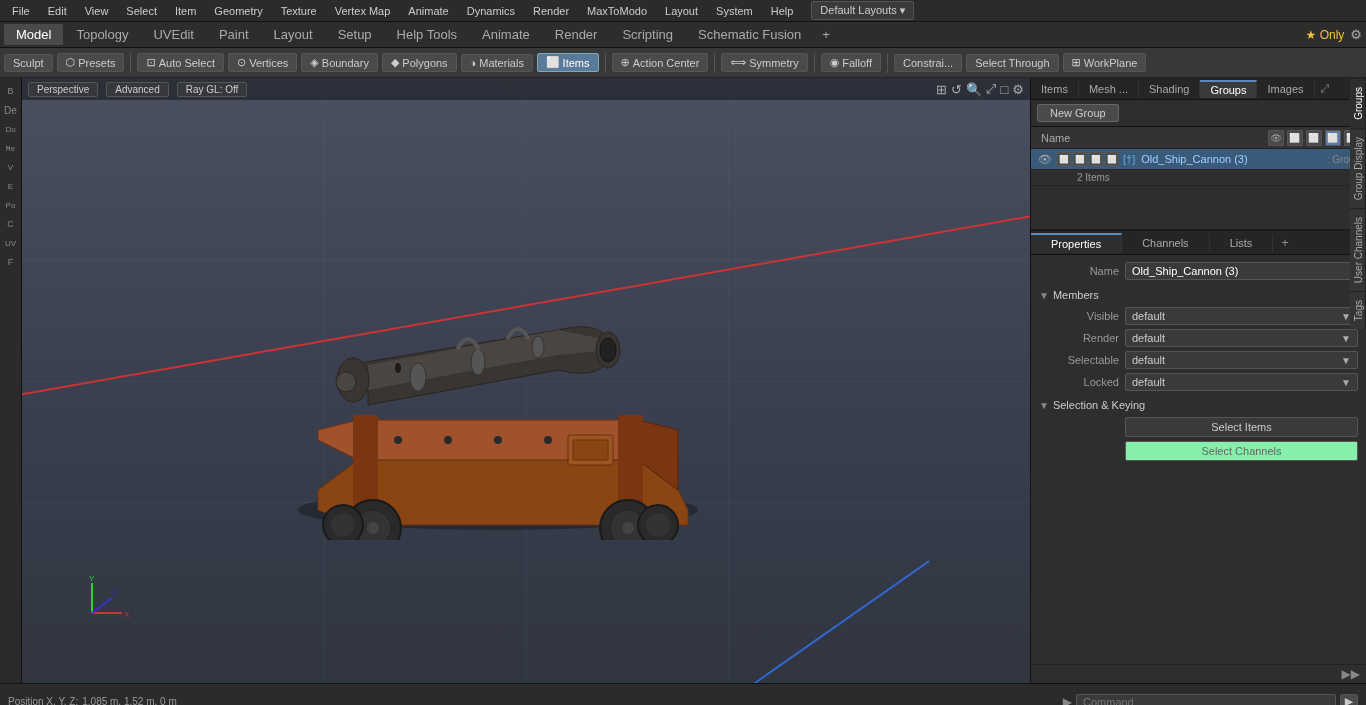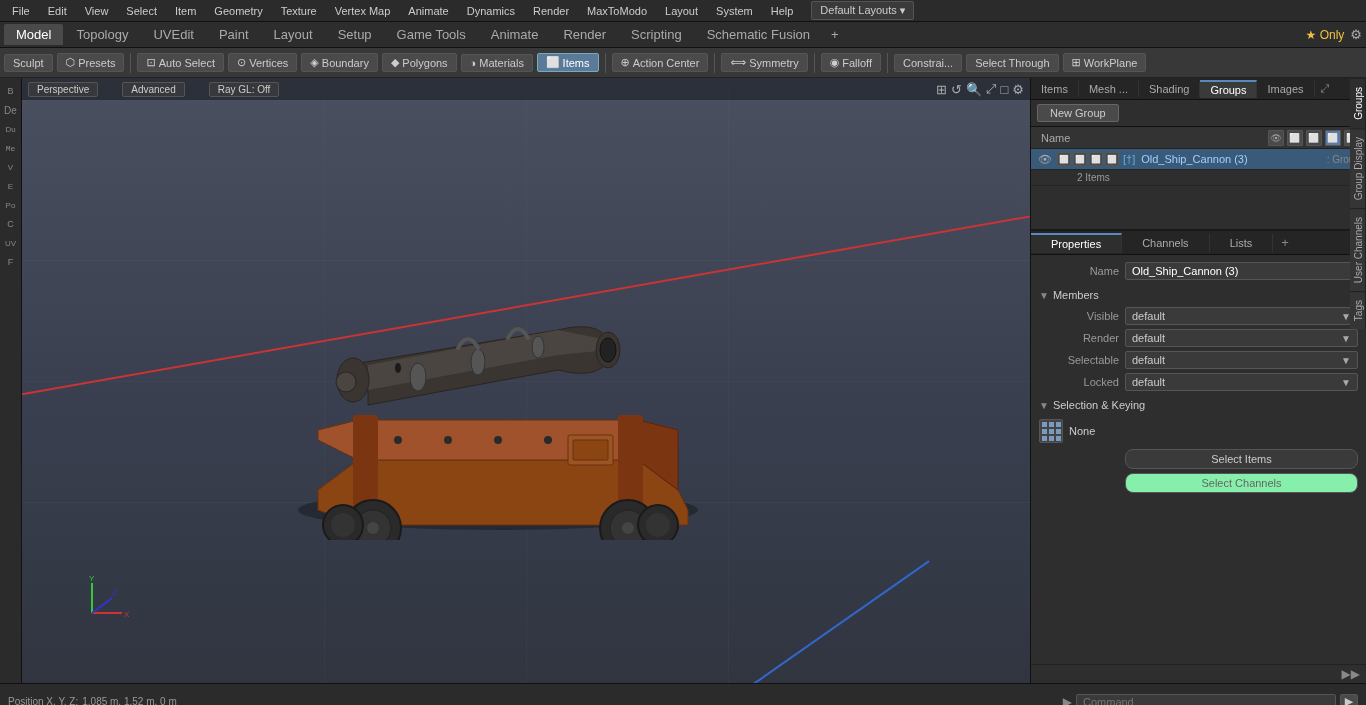--- a/index.html
+++ b/index.html
@@ -27,21 +27,21 @@
 
     
     #main-content { display: flex; height: calc(705px - 22px - 26px - 30px - 22px); }
 
     
     #left-toolbar { width: 22px; background: #2b2b2b; border-right: 1px solid #111; display: flex; flex-direction: column; align-items: center; padding: 4px 0; gap: 1px; }
     .left-tool { width: 18px; height: 18px; display: flex; align-items: center; justify-content: center; cursor: pointer; color: #888; font-size: 9px; border-radius: 1px; }
 
     
     #viewport { flex: 1; position: relative; background: linear-gradient(180deg, #4a5060 0%, #3a4050 50%, #303540 100%); overflow: hidden; }
-    #viewport-header { display: flex; align-items: center; height: 22px; background: rgba(0,0,0,0.4); padding: 0 6px; gap: 24px; position: absolute; top: 0; left: 0; right: 0; z-index: 10; }
+    #viewport-header { display: flex; align-items: center; height: 22px; background: rgba(0,0,0,0.4); padding: 0 6px; gap: 8px; position: absolute; top: 0; left: 0; right: 0; z-index: 10; }
     .vp-btn { padding: 1px 8px; background: rgba(60,60,60,0.7); border: 1px solid #555; border-radius: 2px; cursor: pointer; color: #ccc; font-size: 10px; }
     .vp-icons { margin-left: auto; display: flex; gap: 4px; align-items: center; }
     .vp-icon { color: #aaa; cursor: pointer; font-size: 13px; }
 
     
     .grid-line-h { position: absolute; background: rgba(100,120,150,0.3); height: 1px; left: 0; right: 0; }
     .grid-line-v { position: absolute; background: rgba(100,120,150,0.3); width: 1px; top: 0; bottom: 0; }
 
     
     .diagonal-line { position: absolute; width: 120%; height: 2px; background: #cc3333; transform-origin: left center; top: 55%; left: -10%; transform: rotate(-10deg); }
@@ -107,21 +107,21 @@
     .prop-row { display: flex; align-items: center; padding: 2px 8px; gap: 6px; }
     .prop-dropdown { flex: 1; background: #3a3a3a; border: 1px solid #555; border-radius: 2px; padding: 2px 6px; color: #ccc; font-size: 11px; display: flex; align-items: center; justify-content: space-between; cursor: pointer; }
     .prop-dropdown-arrow { color: #aaa; font-size: 10px; }
 
     
     .keying-row { display: flex; align-items: center; padding: 4px 8px; gap: 6px; }
     .keying-icon-box { width: 24px; height: 24px; display: flex; align-items: center; justify-content: center; background: #444; border: 1px solid #555; border-radius: 2px; }
     .keying-dots { display: grid; grid-template-columns: repeat(3,5px); gap: 2px; }
     .keying-dot { width: 5px; height: 5px; background: #7a9ac0; border-radius: 0; }
     .keying-none { color: #ccc; font-size: 11px; }
-    .keying-btn { flex: 1; padding: 3px 8px; background: #3a3a3a; border: 1px solid #555; border-radius: 8px; cursor: pointer; color: #ccc; font-size: 11px; text-align: center; }
+    .keying-btn { flex: 1; padding: 3px 8px; background: #3a3a3a; border: 1px solid #555; border-radius: 2px; cursor: pointer; color: #ccc; font-size: 11px; text-align: center; }
     .keying-btn.disabled { color: #666; background: #86efac; cursor: default; }
 
     
     .expand-row { display: flex; align-items: center; justify-content: flex-end; padding: 2px 6px; border-top: 1px solid #222; }
     .expand-btn { color: #888; cursor: pointer; font-size: 12px; }
 
     
     #command-bar { display: flex; align-items: center; height: 22px; background: #2b2b2b; border-top: 1px solid #111; padding: 0 6px; gap: 4px; }
     .cmd-arrow { color: #888; font-size: 12px; }
     .cmd-input { flex: 1; background: #3a3a3a; border: 1px solid #555; border-radius: 2px; padding: 1px 6px; color: #ccc; font-size: 11px; height: 16px; }
@@ -162,21 +162,21 @@
   <div id="layout-dropdown">Default Layouts ▾</div>
 </div>
 
 <div id="layout-tabs">
   <div class="layout-tab active">Model</div>
   <div class="layout-tab">Topology</div>
   <div class="layout-tab">UVEdit</div>
   <div class="layout-tab">Paint</div>
   <div class="layout-tab">Layout</div>
   <div class="layout-tab">Setup</div>
-  <div class="layout-tab">Game Tools</div>
+  <div class="layout-tab">Help Tools</div>
   <div class="layout-tab">Animate</div>
   <div class="layout-tab">Render</div>
   <div class="layout-tab">Scripting</div>
   <div class="layout-tab">Schematic Fusion</div>
   <div class="layout-tab-add">+</div>
   <div id="star-only">
     <span class="star-btn">★ Only</span>
     <span class="gear-btn">⚙</span>
   </div>
 </div>
@@ -458,36 +458,20 @@
           </div>
         </div>
 
         <div class="prop-section">
           <div class="prop-section-header">
             <span class="prop-section-arrow">▼</span>
             <span>Selection &amp; Keying</span>
           </div>
         </div>
 
-        <div class="keying-row">
-          <div class="keying-icon-box">
-            <div class="keying-dots">
-              <div class="keying-dot"></div>
-              <div class="keying-dot"></div>
-              <div class="keying-dot"></div>
-              <div class="keying-dot"></div>
-              <div class="keying-dot"></div>
-              <div class="keying-dot"></div>
-              <div class="keying-dot"></div>
-              <div class="keying-dot"></div>
-              <div class="keying-dot"></div>
-            </div>
-          </div>
-          <span class="keying-none">None</span>
-        </div>
 
         <div class="prop-row">
           <span class="prop-label"></span>
           <div class="keying-btn">Select Items</div>
         </div>
         <div class="prop-row">
           <span class="prop-label"></span>
           <div class="keying-btn disabled">Select Channels</div>
         </div>
       </div>

